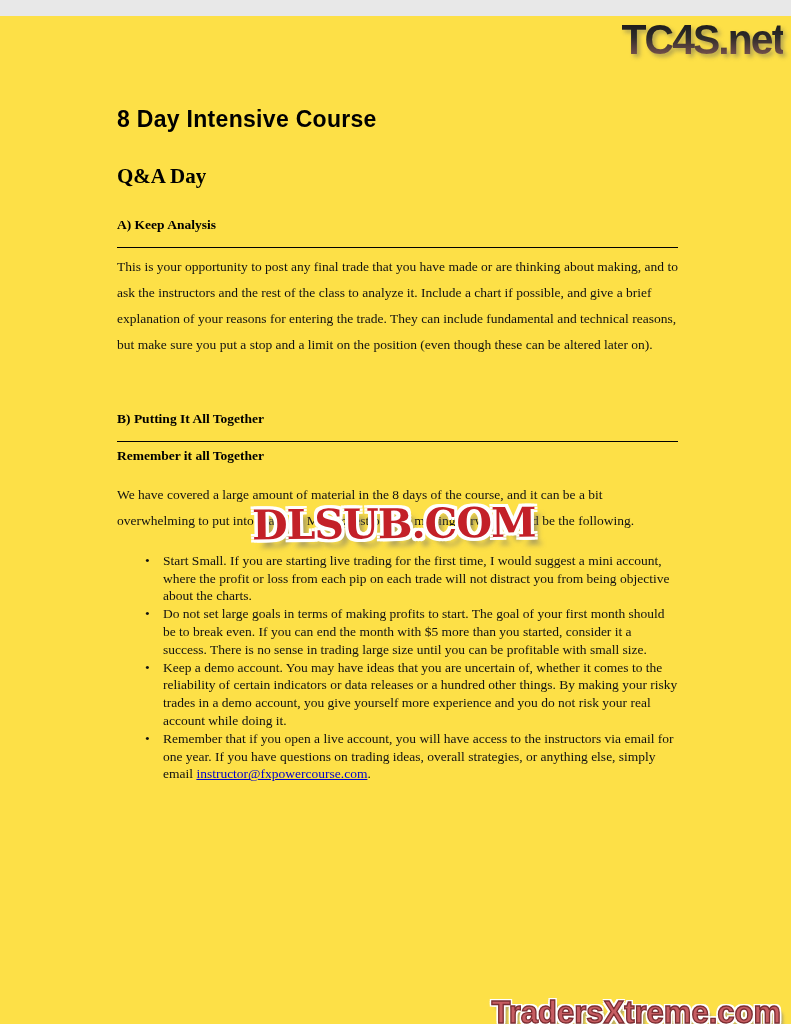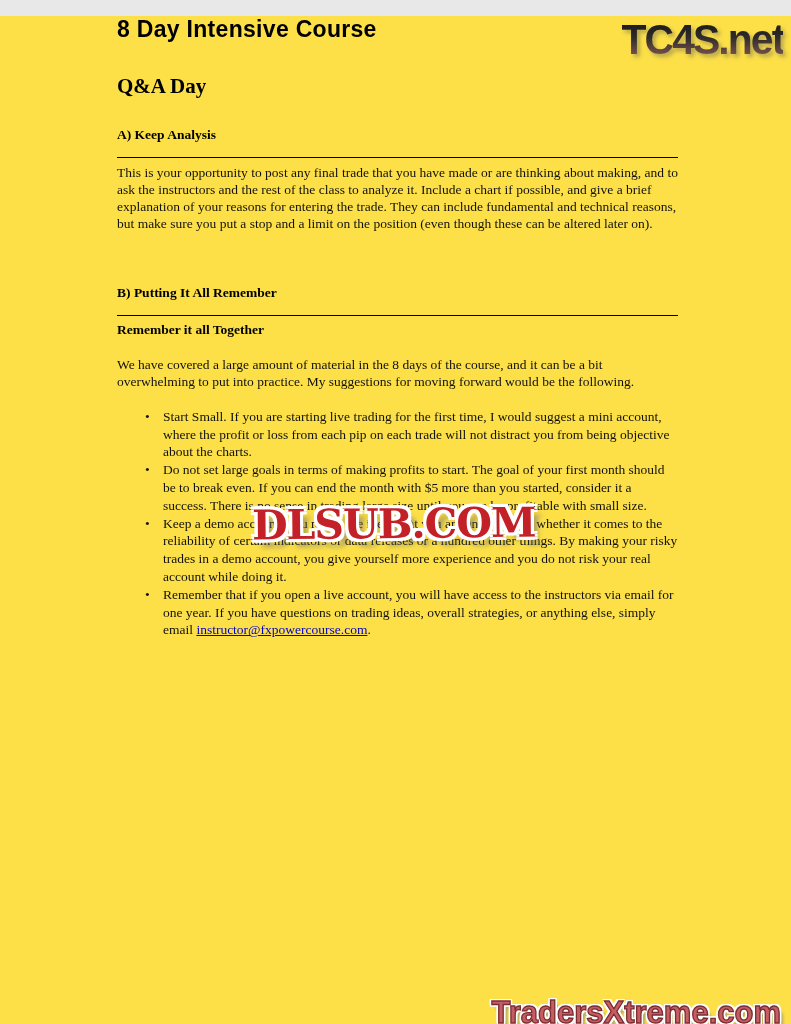--- a/index.html
+++ b/index.html
@@ -34,20 +34,21 @@
     transform-origin: right top;
     filter: drop-shadow(3px 3px 2px rgba(90,90,90,0.45));
   }
 
   
   .content {
     position: absolute;
     left: 117px;
     top: 0;
     width: 561px;
+    padding-top: 90px;
   }
 
   h1.doc-title {
     font-family: "Liberation Sans", sans-serif;
     font-weight: bold;
     font-size: 23px;
     line-height: 1.2;
     letter-spacing: 0.3px;
     color: #000;
     margin-bottom: 30px;
@@ -79,21 +80,21 @@
   h4.sec-subheading {
     font-size: 13.5px;
     font-weight: bold;
     line-height: 16px;
     color: #000;
     margin-bottom: 18px;
   }
 
   p.body-text {
     font-size: 13.5px;
-    line-height: 17px;
+    line-height: 26px;
     color: #111;
     margin-bottom: 0;
   }
 
   .gap-before-b { margin-top: 53px; }
 
   ul.suggestions {
     list-style: none;
     margin-top: 18px;
     font-size: 13.5px;
@@ -170,21 +171,21 @@
 
     <h2 class="doc-subtitle">Q&amp;A Day</h2>
 
     <section>
       <h3 class="sec-heading">A) Keep Analysis</h3>
       <div class="rule"></div>
       <p class="body-text">This is your opportunity to post any final trade that you have made or are thinking about making, and to ask the instructors and the rest of the class to analyze it. Include a chart if possible, and give a brief explanation of your reasons for entering the trade. They can include fundamental and technical reasons, but make sure you put a stop and a limit on the position (even though these can be altered later on).</p>
     </section>
 
     <section class="gap-before-b">
-      <h3 class="sec-heading">B) Putting It All Remember</h3>
+      <h3 class="sec-heading">B) Putting It All Together</h3>
       <div class="rule"></div>
       <h4 class="sec-subheading">Remember it all Together</h4>
       <p class="body-text">We have covered a large amount of material in the 8 days of the course, and it can be a bit overwhelming to put into practice. My suggestions for moving forward would be the following.</p>
     </section>
 
     <ul class="suggestions">
       <li>
         <span class="bullet-dot">•</span>
         <span>Start Small. If you are starting live trading for the first time, I would suggest a mini account, where the profit or loss from each pip on each trade will not distract you from being objective about the charts.</span>
       </li>

